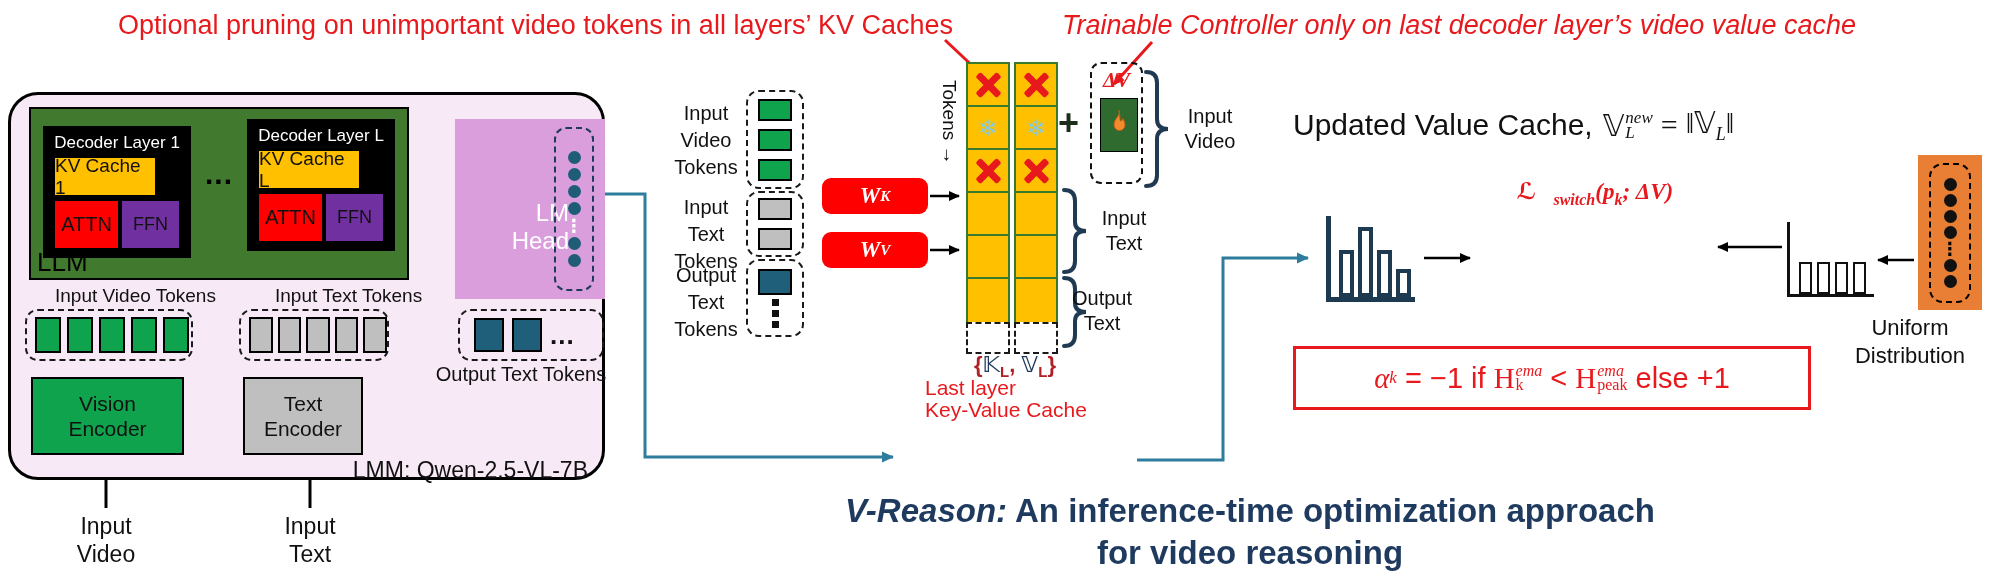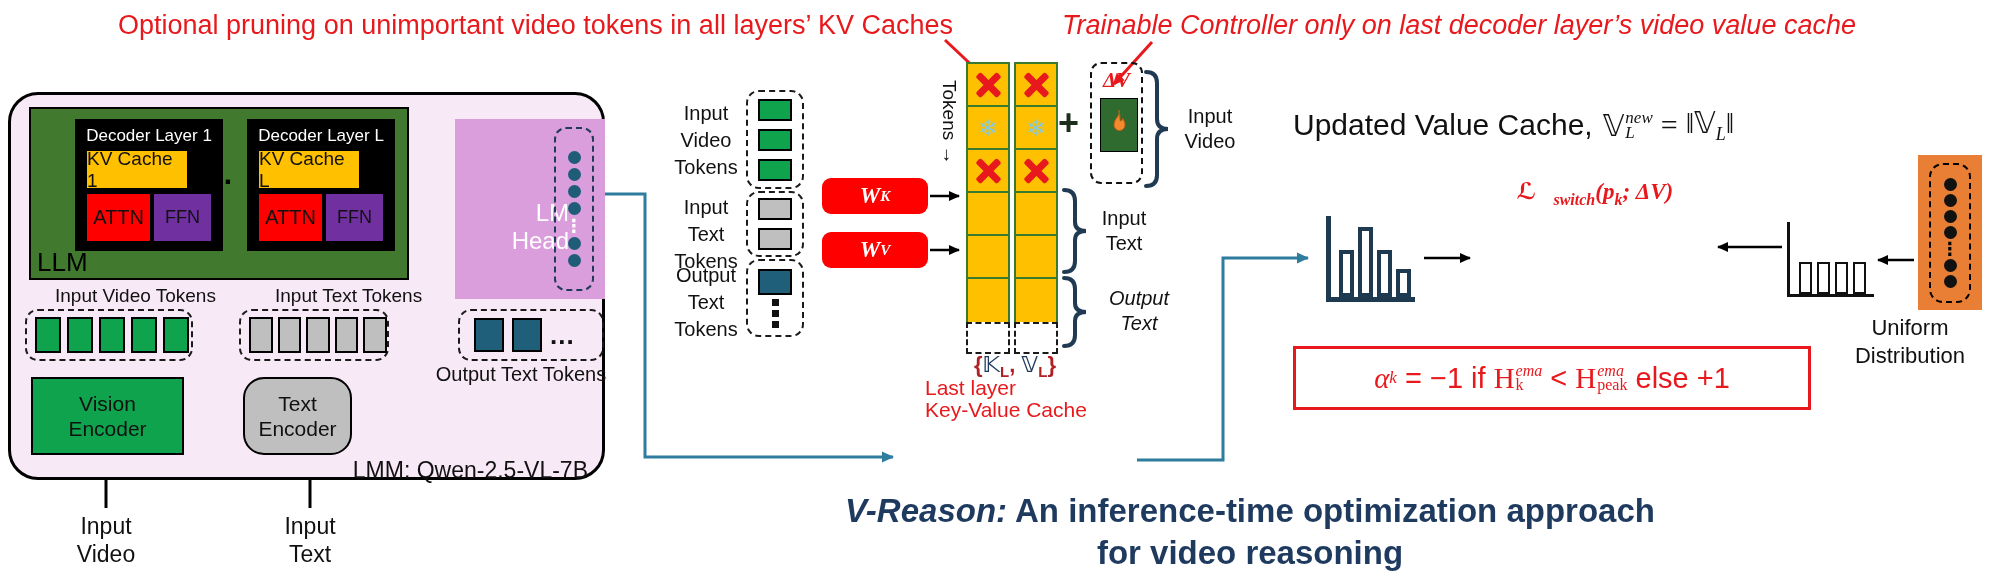--- a/index.html
+++ b/index.html
@@ -126,21 +126,21 @@
     <path d="M1146,72 Q1157,72 1157,83 L1157,119 Q1157,129 1168,129 Q1157,129 1157,139 L1157,175 Q1157,186 1146,186" fill="none" stroke="#1f3a52" stroke-width="4" stroke-linecap="round"></path>
     <path d="M1064,190 Q1075,190 1075,201 L1075,222 Q1075,231 1086,231 Q1075,231 1075,240 L1075,261 Q1075,272 1064,272" fill="none" stroke="#1f3a52" stroke-width="4" stroke-linecap="round"></path>
     <path d="M1064,278 Q1075,278 1075,289 L1075,303 Q1075,312 1086,312 Q1075,312 1075,321 L1075,335 Q1075,346 1064,346" fill="none" stroke="#1f3a52" stroke-width="4" stroke-linecap="round"></path>
   </svg>
 
   <div class="abs caption" style="left:118px;top:10px;">Optional pruning on unimportant video tokens in all layers’ KV Caches</div>
   <div class="abs caption" style="left:1062px;top:10px;font-style:italic;">Trainable Controller only on last decoder layer’s video value cache</div>
 
   <div class="abs panel">
     <div class="abs greenbox" style="left:18px;top:12px;width:380px;height:173px;">
-      <div class="abs declayer" style="left:12px;top:10px;margin-left:32px;">
+      <div class="abs declayer" style="left:12px;top:17px;">
         <div class="dectitle">Decoder Layer 1</div>
         <div class="kvbox">KV Cache 1</div>
         <div class="attn">ATTN</div>
         <div class="ffn">FFN</div>
       </div>
       <div class="abs decdots" style="left:160px;top:48px;width:56px;">...</div>
       <div class="abs declayer" style="left:216px;top:10px;">
         <div class="dectitle">Decoder Layer L</div>
         <div class="kvbox">KV Cache L</div>
         <div class="attn">ATTN</div>
@@ -182,21 +182,21 @@
     <div class="abs dashedbox" style="left:447px;top:214px;width:146px;height:52px;gap:8px;padding-left:14px;">
       <span class="sq" style="width:30px;height:34px;background:#1f5f7a;"></span>
       <span class="sq" style="width:30px;height:34px;background:#1f5f7a;"></span>
       <span style="font-size:26px;font-weight:bold;letter-spacing:1px;">...</span>
     </div>
     <div class="abs" style="left:420px;top:268px;width:180px;font-size:20px;text-align:center;">Output Text Tokens</div>
 
     <div class="abs encoder" style="left:20px;top:282px;width:153px;height:78px;background:#0fa34d;">
       <span style="width:100px;">Vision Encoder</span>
     </div>
-    <div class="abs encoder" style="left:232px;top:282px;width:109px;height:78px;background:#bfbfbf;border-radius:21px;">
+    <div class="abs encoder" style="left:232px;top:282px;width:120px;height:78px;background:#bfbfbf;">
       <span style="width:90px;">Text Encoder</span>
     </div>
     <div class="abs model" style="right:14px;top:362px;">LMM: Qwen-2.5-VL-7B</div>
   </div>
 
   <div class="abs biglabel" style="left:56px;top:512px;width:100px;">Input Video</div>
   <div class="abs biglabel" style="left:262px;top:512px;width:96px;">Input Text</div>
 
   <div class="abs midlabel" style="left:664px;top:100px;">Input Video Tokens</div>
   <div class="abs middashed" style="top:90px;height:99px;">
@@ -264,21 +264,21 @@
     <div class="dv math" style="margin-top:4px;">ΔV</div>
     <div class="flamebox">
       <svg width="24" height="32" viewBox="0 0 24 32">
         <path d="M12 1 C14 7 7 9 7 16 a5.5 5.5 0 0 0 11 0 c0-3-1.2-4.6-2.4-6.4 C15 12.4 13 13 13 10.4 13 7.6 12.6 4 12 1 Z" fill="#f28a2e" stroke="#c55a11" stroke-width="1"></path>
       </svg>
     </div>
   </div>
 
   <div class="abs bracelabel" style="left:1172px;top:104px;width:76px;">Input Video</div>
   <div class="abs bracelabel" style="left:1094px;top:206px;width:60px;">Input Text</div>
-  <div class="abs bracelabel" style="left:1101px;top:286px;width:76px;font-style:italic;">Output Text</div>
+  <div class="abs bracelabel" style="left:1064px;top:286px;width:76px;">Output Text</div>
 
   <div class="abs setlabel ctr" style="left:945px;top:352px;width:140px;">
     <span style="color:#b02025;">{</span><span class="ds navy">𝕂</span><sub style="color:#b02025;font-size:15px;">L</sub><span style="color:#b02025;">, </span><span class="ds navy">𝕍</span><sub style="color:#b02025;font-size:15px;">L</sub><span style="color:#b02025;">}</span>
   </div>
   <div class="abs cachenote red" style="left:925px;top:377px;width:180px;">Last layer</div>
   <div class="abs cachenote red" style="left:925px;top:399px;width:180px;">Key-Value Cache</div>
 
 
   <div class="abs uvc" style="left:1293px;top:105px;">
     <span>Updated Value Cache,</span>

